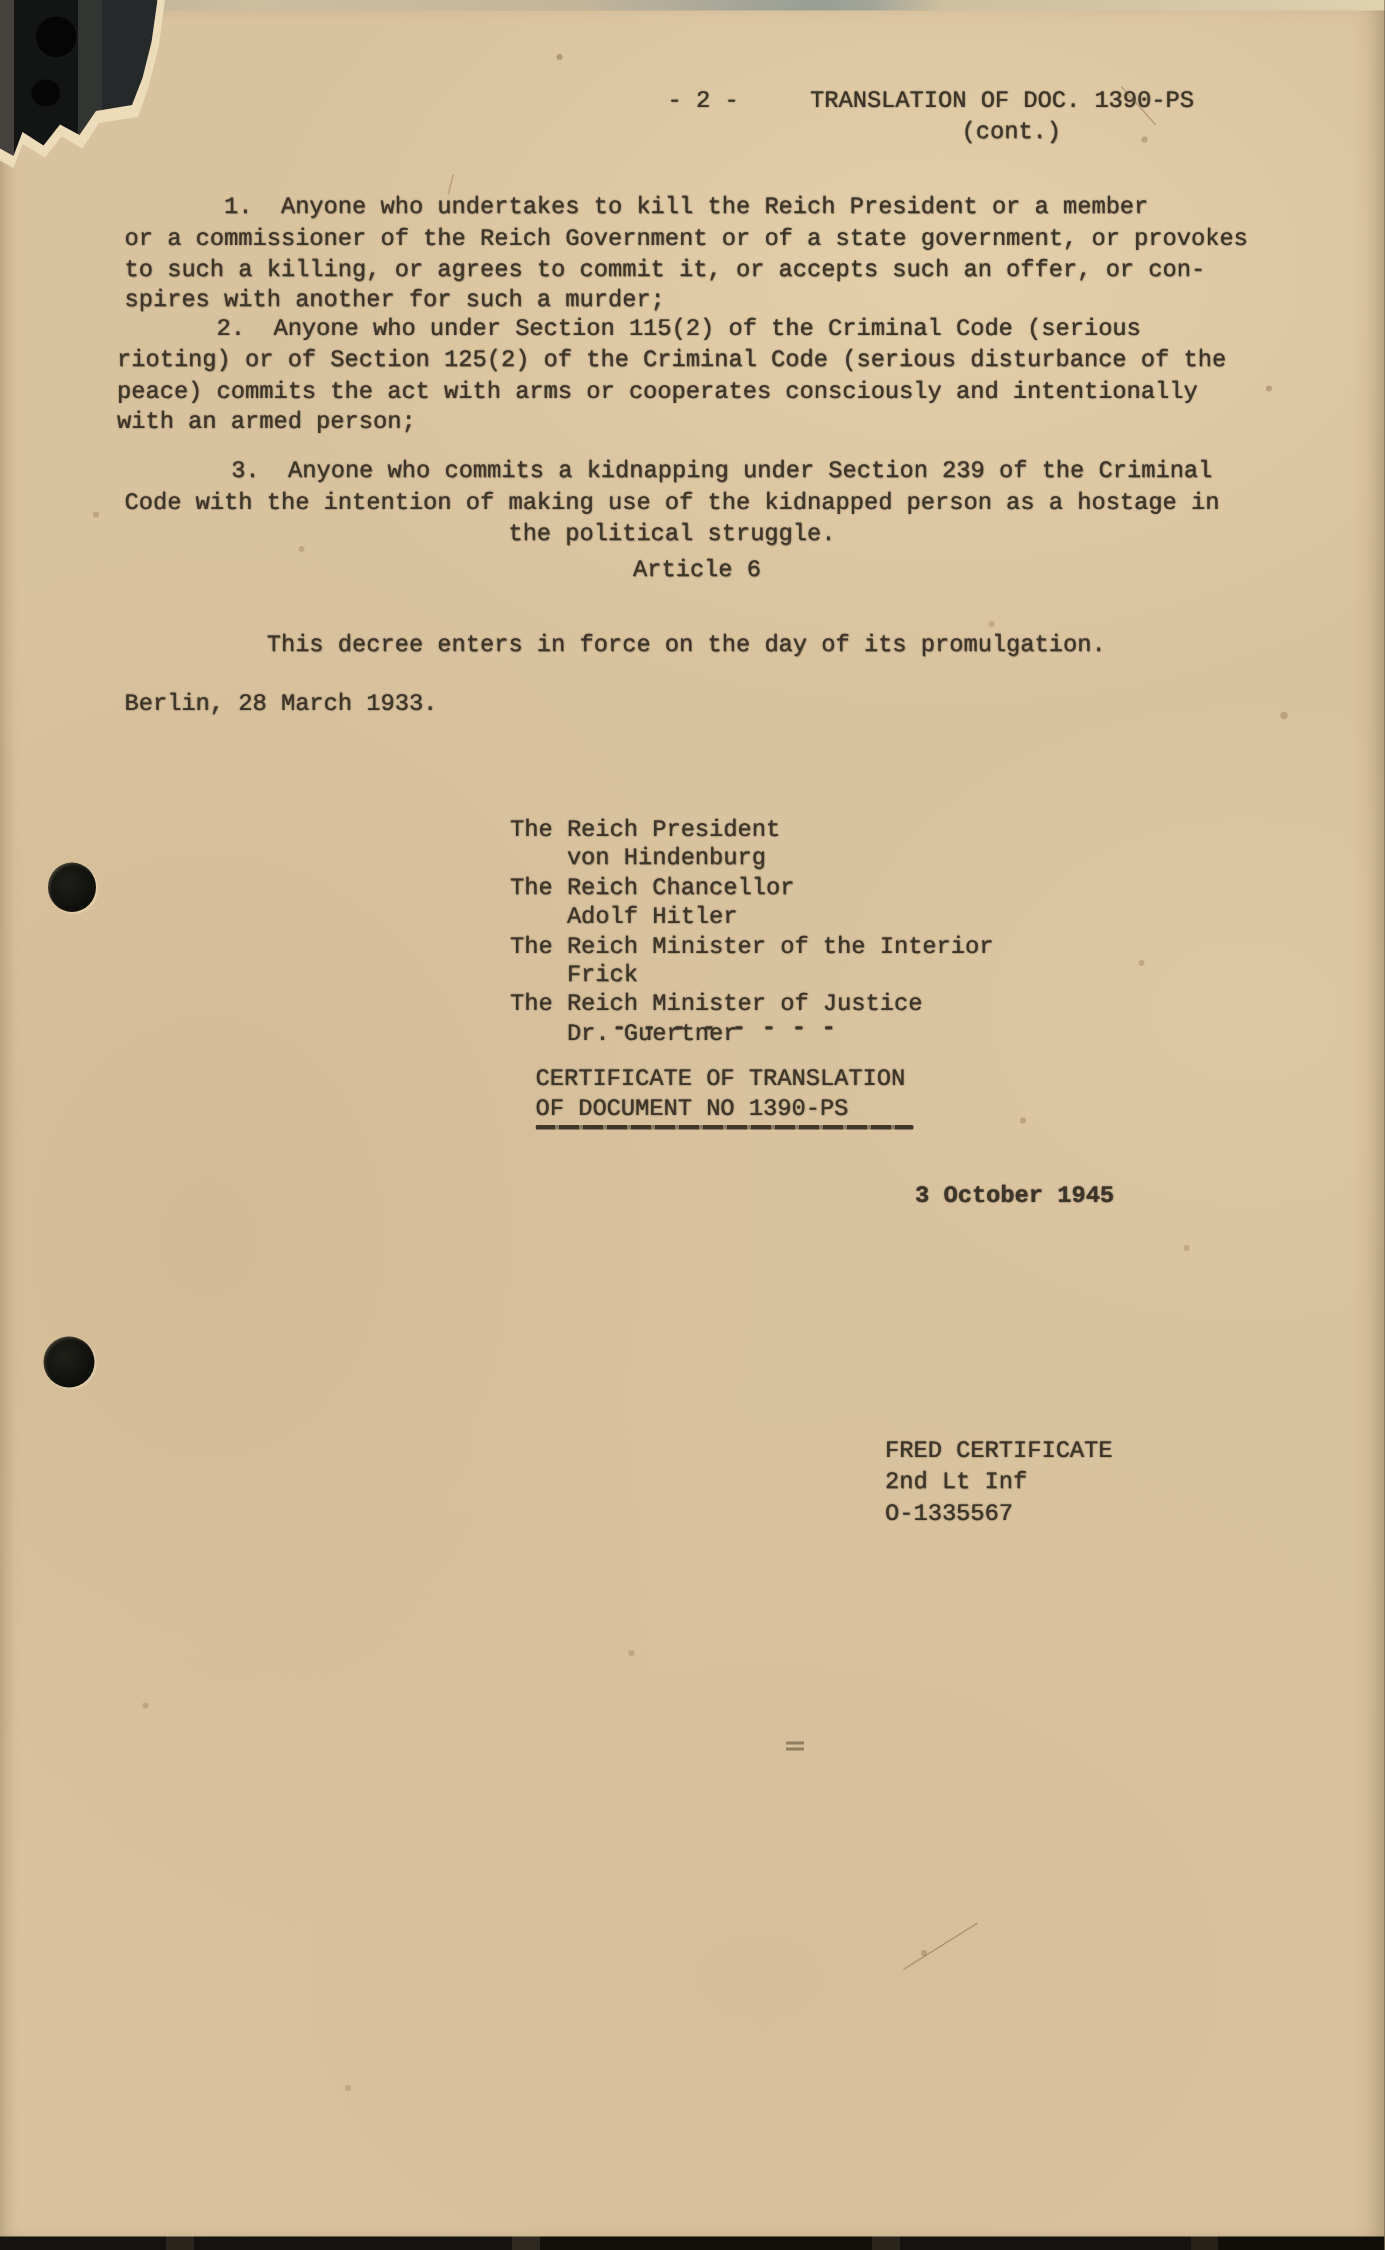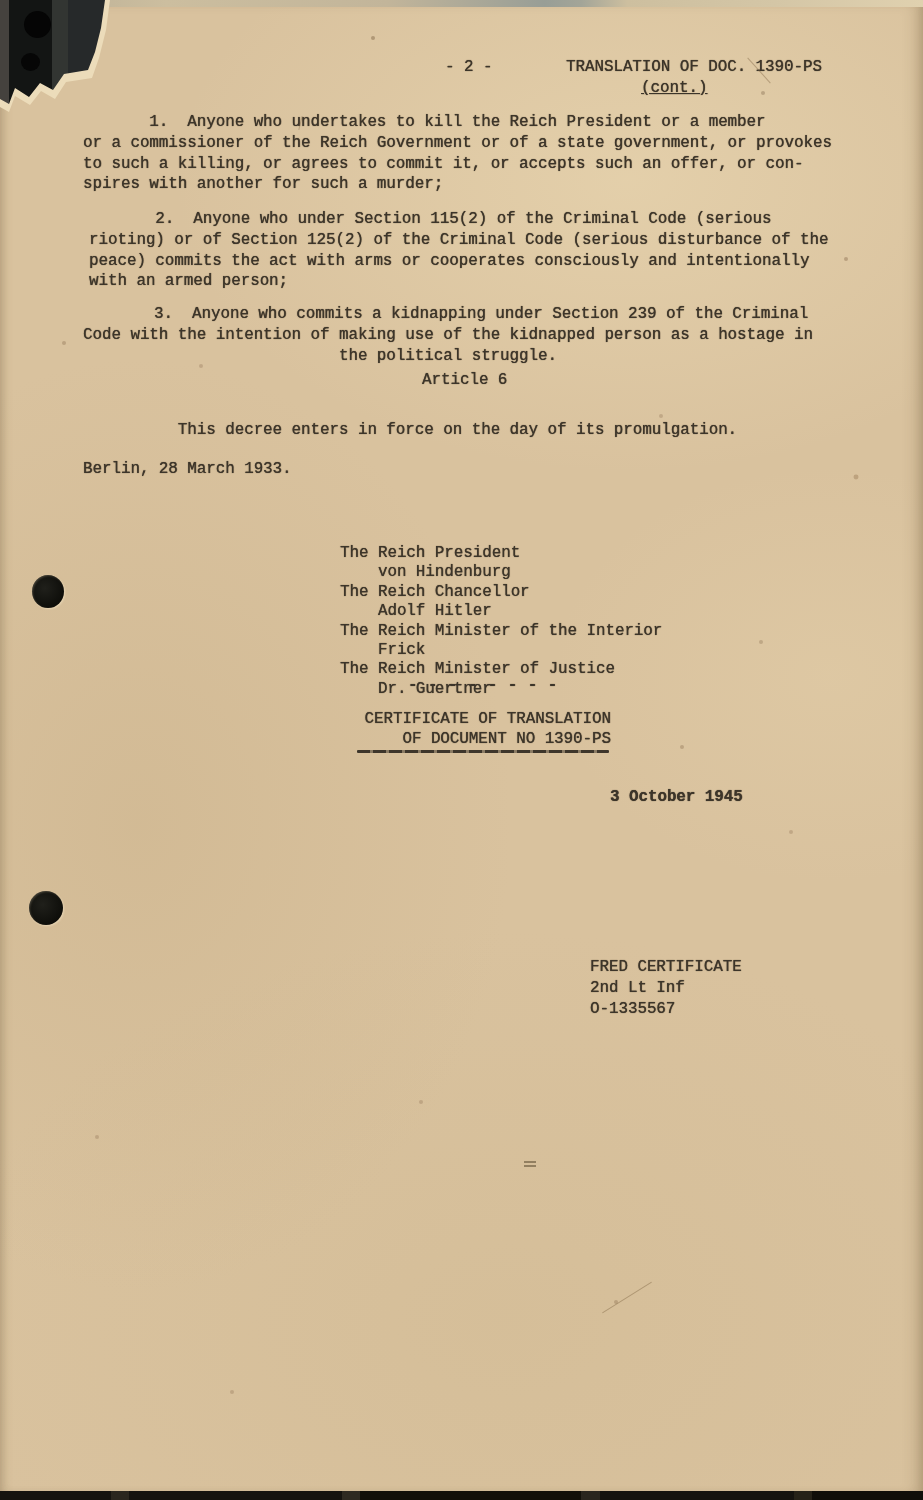--- a/index.html
+++ b/index.html
@@ -28,21 +28,21 @@
     position:absolute;
     color:var(--ink);
     font-size:15.8px;
     line-height:20.8px;
     white-space:pre;
     text-shadow:0 0 1px rgba(60,48,34,.85), .4px .4px .6px rgba(60,48,34,.45);
     letter-spacing:0;
   }
   .sig-list{line-height:19.4px;margin-top:44px;}
   .sep{font-weight:bold;letter-spacing:.5px;}
-  .cert-head{text-align:right;width:254px;line-height:20px;}
+  .cert-head{text-align:left;width:254px;line-height:20px;}
   .underline{
     position:absolute;height:3px;
     background:repeating-linear-gradient(90deg,#3e362b 0 13px, rgba(62,54,43,.5) 13px 16px);
     border-radius:1px;
   }
   
   .edge-top{
     position:absolute;left:0;top:0;width:923px;height:7px;
     background:linear-gradient(90deg,#b6ab93 0%,#ccbe9f 18%,#c2b59a 42%,#989e96 59%,#a3a598 63%,#cdbf9f 68%,#d4c6a6 84%,#e0d1af 100%);
   }
@@ -92,24 +92,24 @@
       615px 1301px 0 1px rgba(120,90,60,.30),
       231px 1391px 0 1px rgba(120,90,60,.26);
   }
   .crease{position:absolute;background:rgba(140,115,80,.55);}
   .crease-1{left:598px;top:1297px;width:58px;height:1px;transform:rotate(-32deg);}
   .crease-2{left:742px;top:70px;width:34px;height:1px;transform:rotate(48deg);background:rgba(130,105,72,.45);}
   .crease-3{left:300px;top:116px;width:1px;height:14px;transform:rotate(14deg);background:rgba(130,105,72,.4);}
   .stray-equals{left:524px;top:1161px;width:12px;height:1.5px;box-shadow:0 4px 0 rgba(90,72,48,.55);background:rgba(90,72,48,.55);}
   
   .pos-pagenum{left:445px;top:57px;}
-  .pos-title{left:540px;top:57px;margin-left:26px;}
-  .pos-cont{left:641px;top:78px;text-decoration:underline;}
-  .pos-para1{left:83px;top:112px;}
-  .pos-para2{left:89px;top:209px;}
+  .pos-title{left:540px;top:57px;}
+  .pos-cont{left:641px;top:78px;}
+  .pos-para1{left:83px;top:128px;}
+  .pos-para2{left:78px;top:209px;}
   .pos-para3{left:83px;top:304px;text-align:center;}
   .pos-article{left:422px;top:370px;}
   .pos-decree{left:83px;top:420px;}
   .pos-berlin{left:83px;top:459px;}
   .pos-signatories{left:340px;top:500px;}
   .pos-sep{left:408px;top:675px;}
   .pos-certhead{left:357px;top:709px;}
   .pos-underline{left:357px;top:750px;width:252px;}
   .pos-certdate{left:610px;top:787px;font-weight:bold;}
   .pos-certpara{left:83px;top:842px;}

